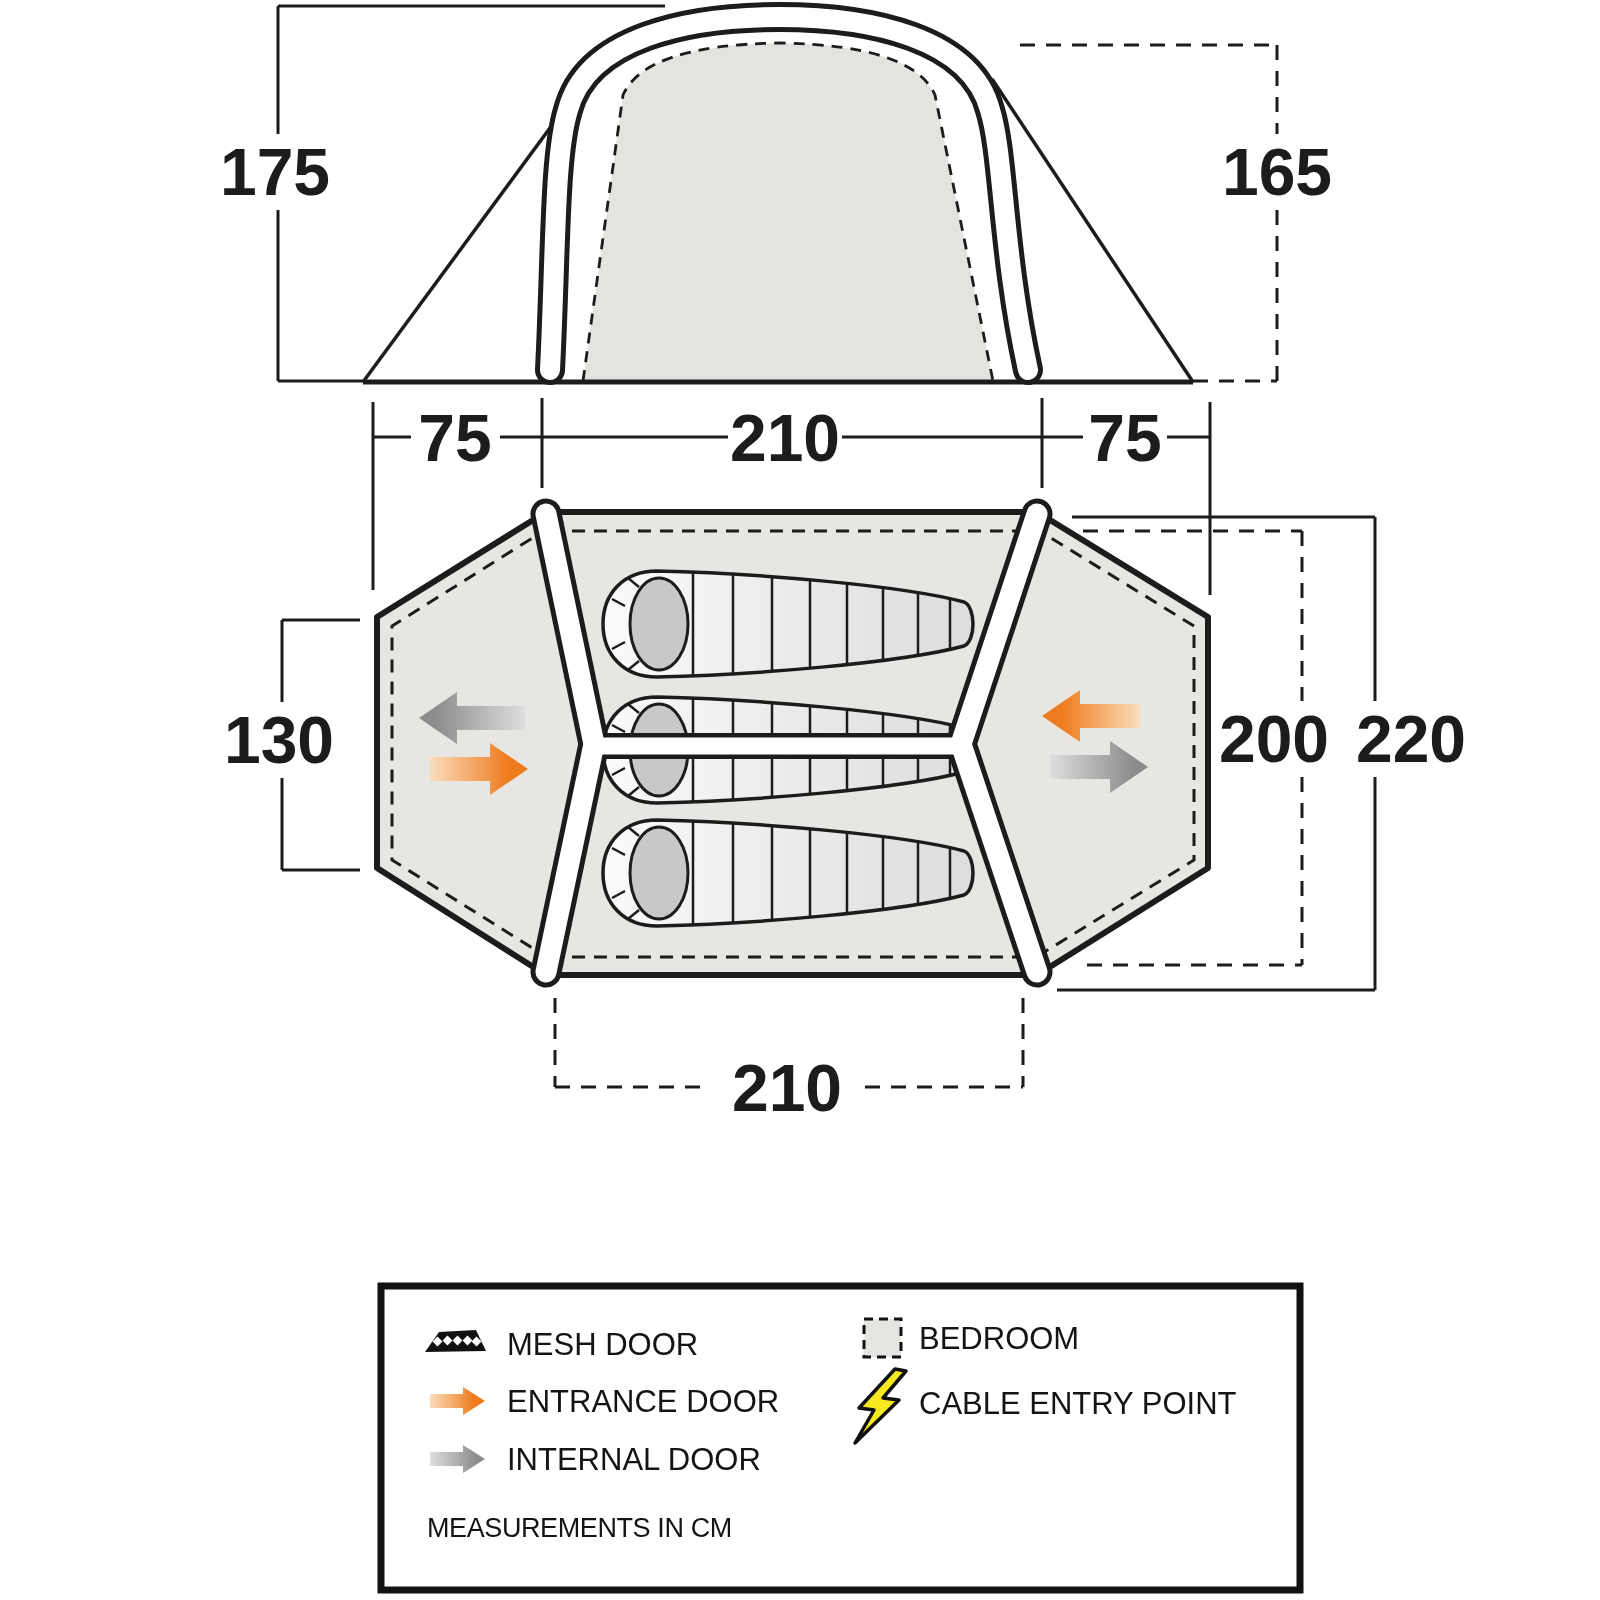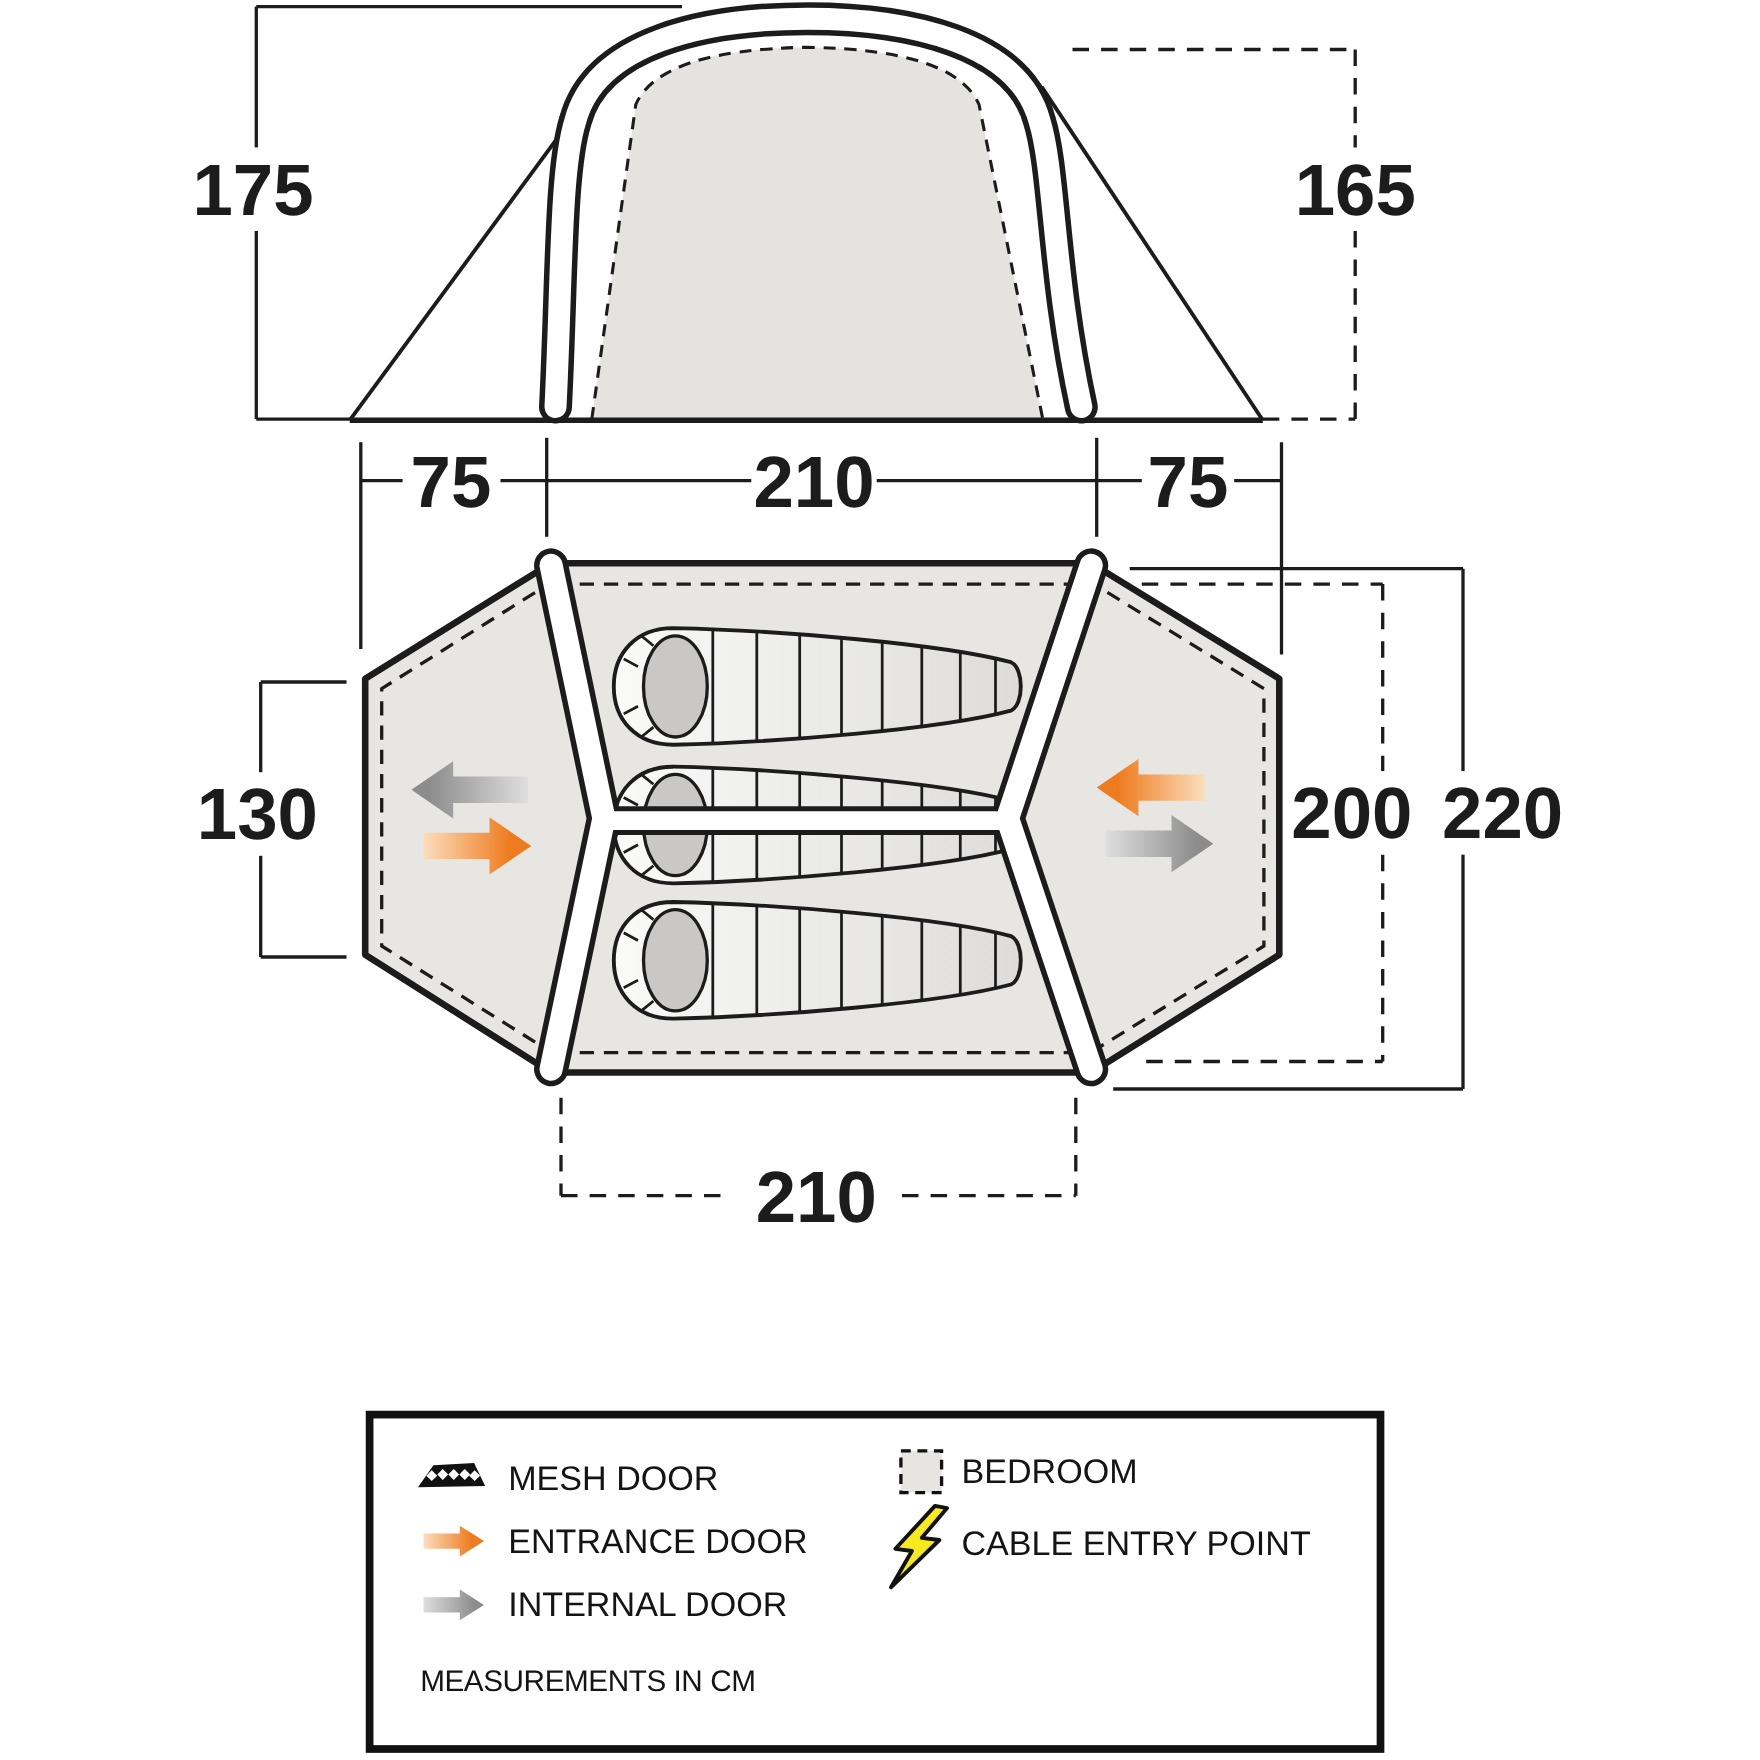--- a/index.html
+++ b/index.html
@@ -1,16 +1,16 @@
 <!DOCTYPE html>
 <html><head>
 <meta charset="utf-8">
 <style>
   html,body{margin:0;padding:0;background:#ffffff;}
-  .stage{width:1310px;height:1600px;position:relative;background:#ffffff;font-family:"Liberation Sans",sans-serif;}
+  .stage{width:1310px;height:1600px;position:relative;background:#ffffff;font-family:"Liberation Sans",sans-serif;margin-left:45px;}
   svg{display:block;}
   .dim-text{font-family:"Liberation Sans",sans-serif;font-weight:700;font-size:66px;fill:#1c1c1c;}
   .legend-text{font-family:"Liberation Sans",sans-serif;font-weight:400;font-size:31px;fill:#141414;}
   .legend-note{font-family:"Liberation Sans",sans-serif;font-weight:400;font-size:27px;fill:#141414;letter-spacing:-0.4px;}
   .solid-line{stroke:#1c1c1c;fill:none;}
   .dash-line{stroke:#1c1c1c;fill:none;stroke-dasharray:13 9;}
 </style>
 </head>
 <body>
 

